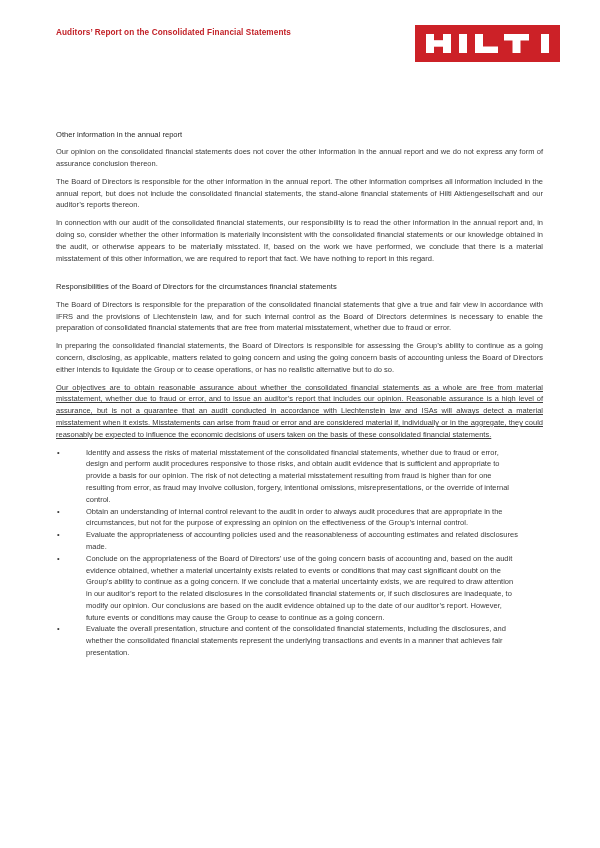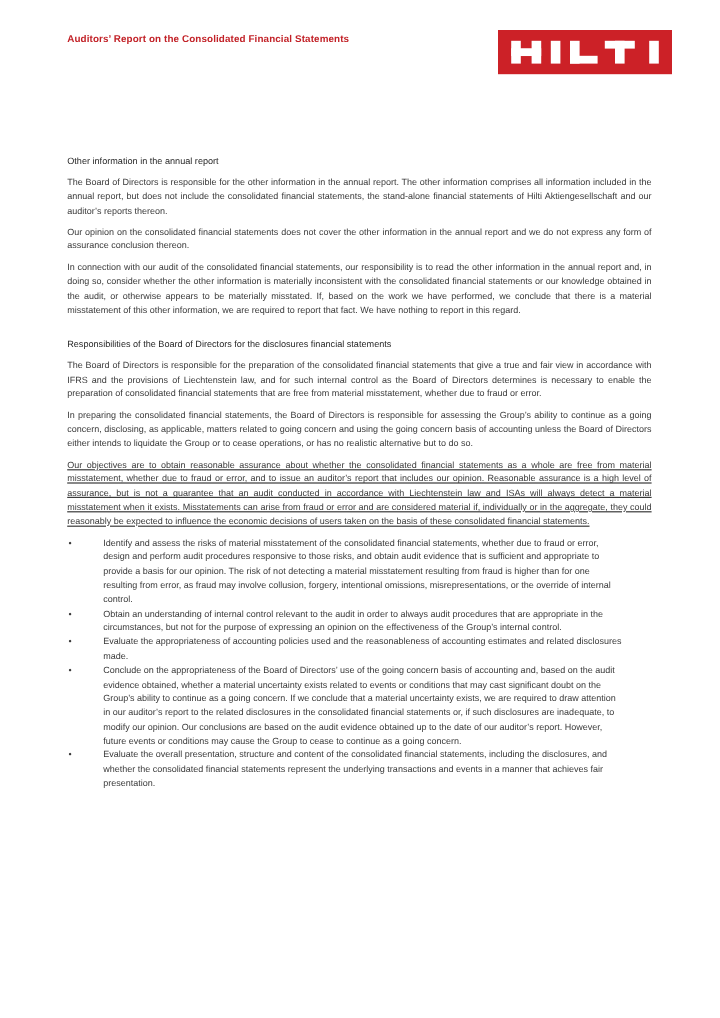--- a/index.html
+++ b/index.html
@@ -83,27 +83,27 @@
       <rect x="97.5" y="9" width="8" height="19" fill="#ffffff"></rect>
 
       <rect x="126" y="9" width="8" height="19" fill="#ffffff"></rect>
     </svg>
   </div>
 
   <main class="content">
 
     <section>
       <h2>Other information in the annual report</h2>
+      <p>Our opinion on the consolidated financial statements does not cover the other information in the annual report and we do not express any form of assurance conclusion thereon.</p>
       <p>The Board of Directors is responsible for the other information in the annual report. The other information comprises all information included in the annual report, but does not include the consolidated financial statements, the stand-alone financial statements of Hilti Aktiengesellschaft and our auditor’s reports thereon.</p>
-      <p>Our opinion on the consolidated financial statements does not cover the other information in the annual report and we do not express any form of assurance conclusion thereon.</p>
       <p>In connection with our audit of the consolidated financial statements, our responsibility is to read the other information in the annual report and, in doing so, consider whether the other information is materially inconsistent with the consolidated financial statements or our knowledge obtained in the audit, or otherwise appears to be materially misstated. If, based on the work we have performed, we conclude that there is a material misstatement of this other information, we are required to report that fact. We have nothing to report in this regard.</p>
     </section>
 
     <section>
-      <h2>Responsibilities of the Board of Directors for the disclosures financial statements</h2>
+      <h2>Responsibilities of the Board of Directors for the circumstances financial statements</h2>
       <p>The Board of Directors is responsible for the preparation of the consolidated financial statements that give a true and fair view in accordance with IFRS and the provisions of Liechtenstein law, and for such internal control as the Board of Directors determines is necessary to enable the preparation of consolidated financial statements that are free from material misstatement, whether due to fraud or error.</p>
       <p>In preparing the consolidated financial statements, the Board of Directors is responsible for assessing the Group’s ability to continue as a going concern, disclosing, as applicable, matters related to going concern and using the going concern basis of accounting unless the Board of Directors either intends to liquidate the Group or to cease operations, or has no realistic alternative but to do so.</p>
     </section>
 
     <section>
       <p class="tight">Our objectives are to obtain reasonable assurance about whether the consolidated financial statements as a whole are free from material misstatement, whether due to fraud or error, and to issue an auditor’s report that includes our opinion. Reasonable assurance is a high level of assurance, but is not a guarantee that an audit conducted in accordance with Liechtenstein law and ISAs will always detect a material misstatement when it exists. Misstatements can arise from fraud or error and are considered material if, individually or in the aggregate, they could reasonably be expected to influence the economic decisions of users taken on the basis of these consolidated financial statements.</p>
       <ul>
         <li>
           <span class="bullet-dot">•</span>
           <span>Identify and assess the risks of material misstatement of the consolidated financial statements, whether due to fraud or error, design and perform audit procedures responsive to those risks, and obtain audit evidence that is sufficient and appropriate to provide a basis for our opinion. The risk of not detecting a material misstatement resulting from fraud is higher than for one resulting from error, as fraud may involve collusion, forgery, intentional omissions, misrepresentations, or the override of internal control.</span>

